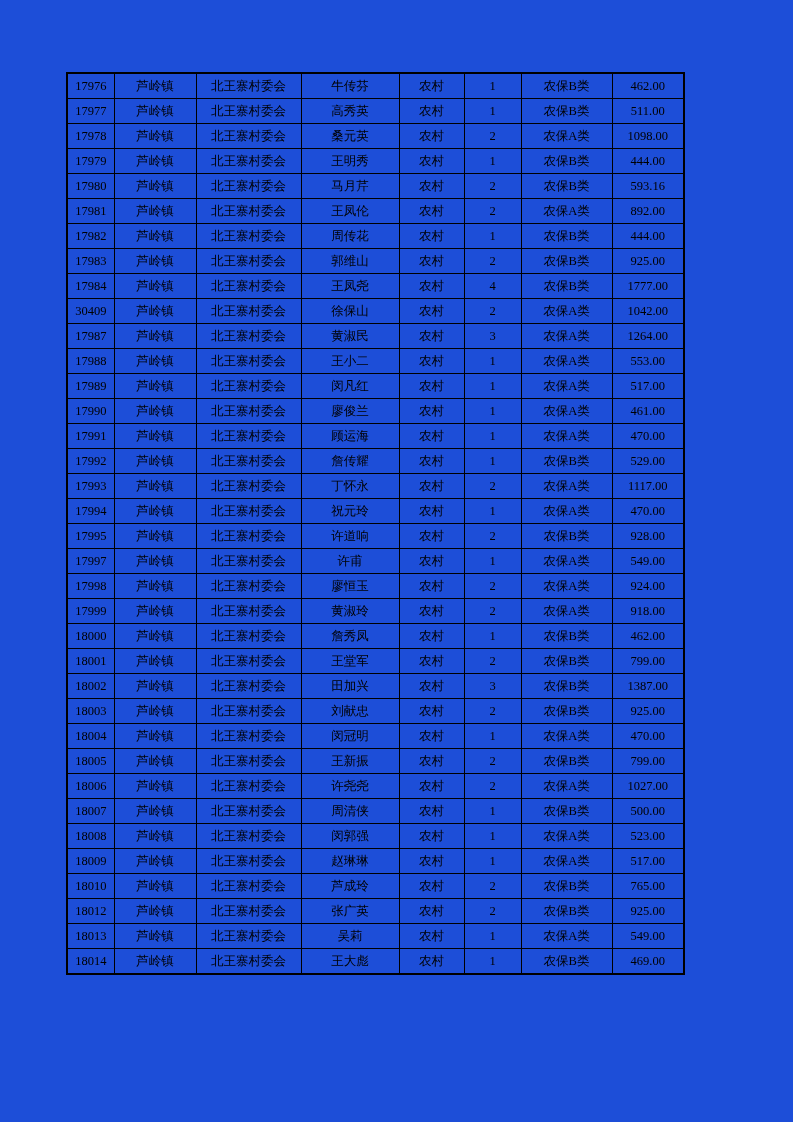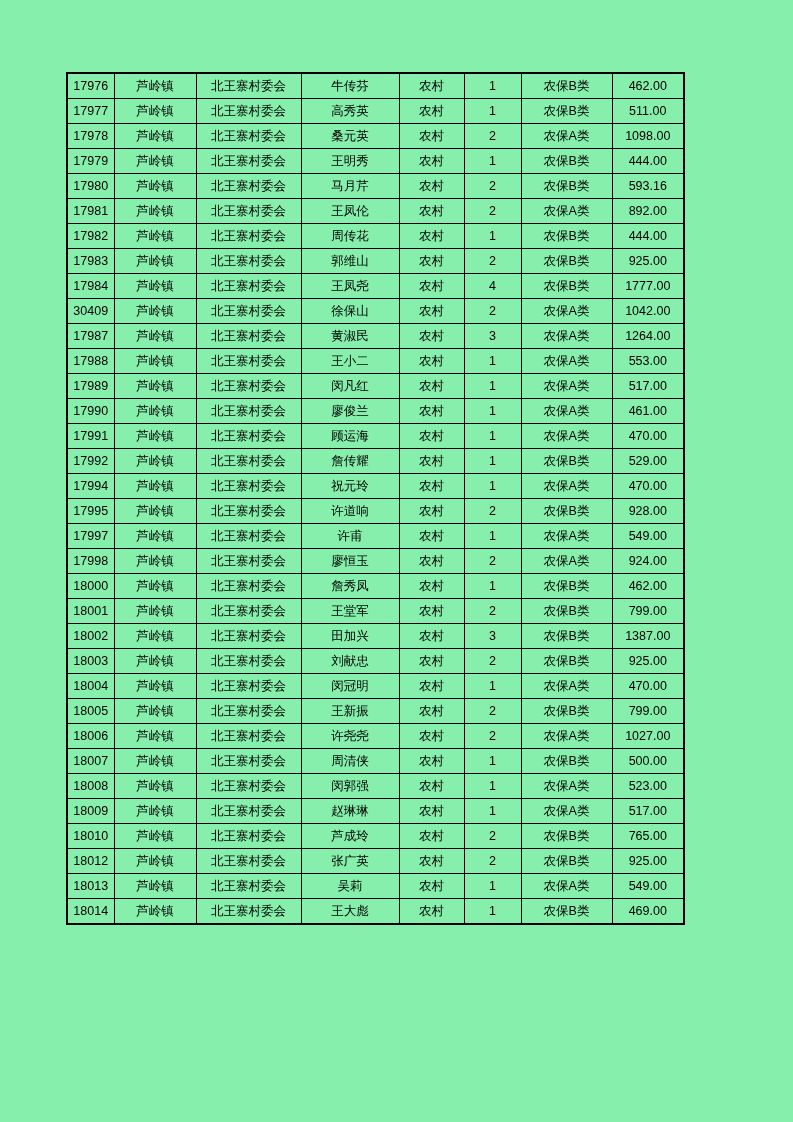--- a/index.html
+++ b/index.html
@@ -4,23 +4,23 @@
 <style>
   html, body {
     margin: 0;
     padding: 0;
     background: #ffffff;
   }
   .page {
     position: relative;
     width: 793px;
     height: 1122px;
-    background: #86efac;
+    background: #1d4ed8;
     overflow: hidden;
-    font-family: Liberation Sans, sans-serif;
+    font-family: Liberation Serif, serif;
     color: #000000;
   }
   table.roster {
     position: absolute;
     left: 66px;
     top: 72px;
     border-collapse: collapse;
     table-layout: fixed;
     width: 617px;
     border: 2px solid #000000;
@@ -216,20 +216,30 @@
     <td>17992</td>
     <td>芦岭镇</td>
     <td>北王寨村委会</td>
     <td>詹传耀</td>
     <td>农村</td>
     <td>1</td>
     <td>农保B类</td>
     <td>529.00</td>
   </tr>
         <tr>
+    <td>17993</td>
+    <td>芦岭镇</td>
+    <td>北王寨村委会</td>
+    <td>丁怀永</td>
+    <td>农村</td>
+    <td>2</td>
+    <td>农保A类</td>
+    <td>1117.00</td>
+  </tr>
+        <tr>
     <td>17994</td>
     <td>芦岭镇</td>
     <td>北王寨村委会</td>
     <td>祝元玲</td>
     <td>农村</td>
     <td>1</td>
     <td>农保A类</td>
     <td>470.00</td>
   </tr>
         <tr>
@@ -254,20 +264,30 @@
   </tr>
         <tr>
     <td>17998</td>
     <td>芦岭镇</td>
     <td>北王寨村委会</td>
     <td>廖恒玉</td>
     <td>农村</td>
     <td>2</td>
     <td>农保A类</td>
     <td>924.00</td>
+  </tr>
+        <tr>
+    <td>17999</td>
+    <td>芦岭镇</td>
+    <td>北王寨村委会</td>
+    <td>黄淑玲</td>
+    <td>农村</td>
+    <td>2</td>
+    <td>农保A类</td>
+    <td>918.00</td>
   </tr>
         <tr>
     <td>18000</td>
     <td>芦岭镇</td>
     <td>北王寨村委会</td>
     <td>詹秀凤</td>
     <td>农村</td>
     <td>1</td>
     <td>农保B类</td>
     <td>462.00</td>

